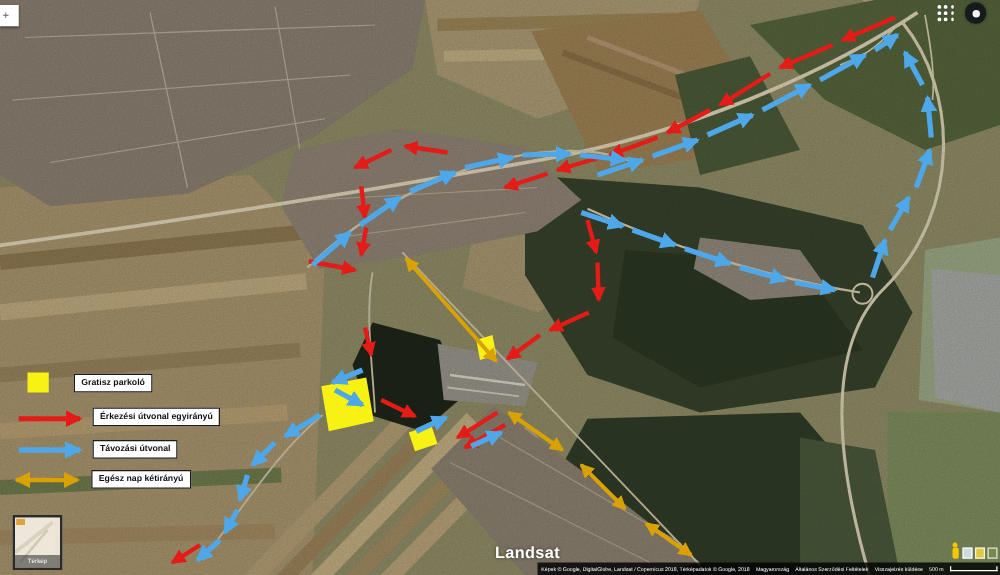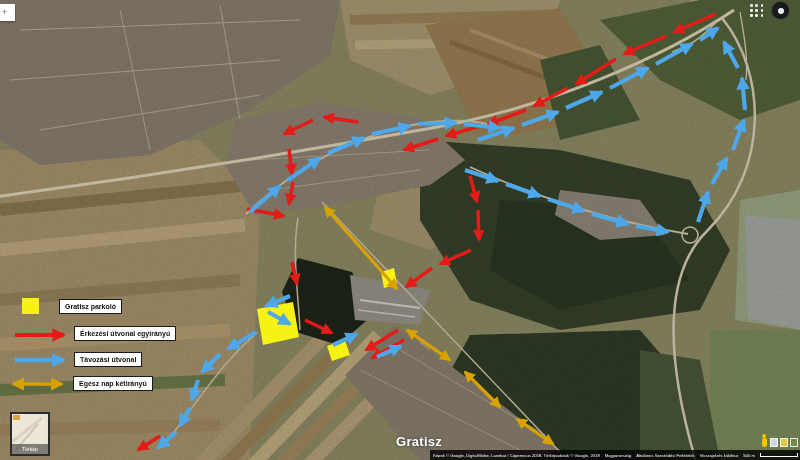--- a/index.html
+++ b/index.html
@@ -229,21 +229,21 @@
   <div class="minimap">
     <svg width="32" height="36">
       <rect width="32" height="36" fill="#ece7d8"></rect>
       <path d="M0,28 L30,4" stroke="#d8d2be" stroke-width="3" fill="none"></path>
       <path d="M4,36 L26,10" stroke="#cfc8b2" stroke-width="2" fill="none"></path>
       <rect x="1" y="1" width="7" height="5" fill="#e0a23d"></rect>
     </svg>
     <div class="lbl">Térkép</div>
   </div>
 
-  <div class="glogo">Gratisz</div>
+  <div class="glogo">Landsat</div>
 
   <div class="pegman">
     <div class="head"></div>
       <div class="body"></div>
   </div>
   <div class="thumb" style="left:770px;background:#cdd9de"></div>
   <div class="thumb" style="left:780px;background:#dfc944"></div>
   <div class="thumb" style="left:790px;background:#77894a"></div>
 
   <div class="attrib">

